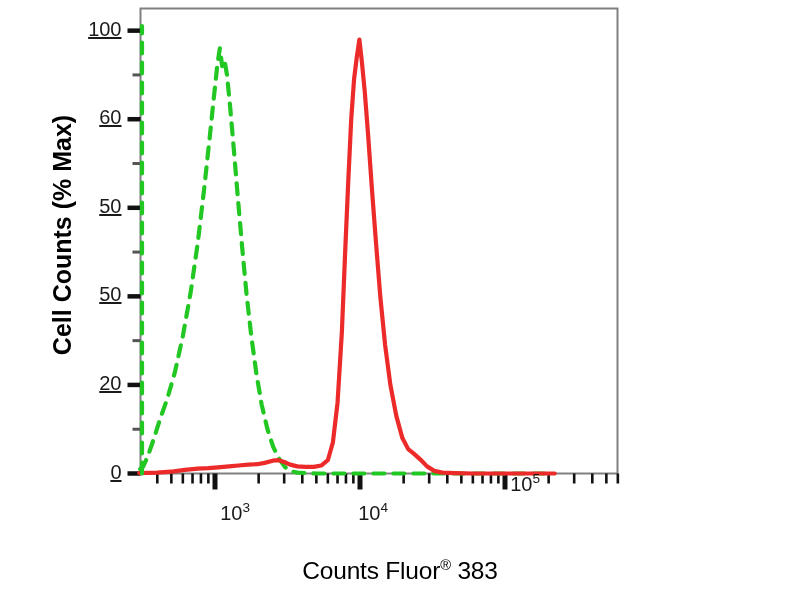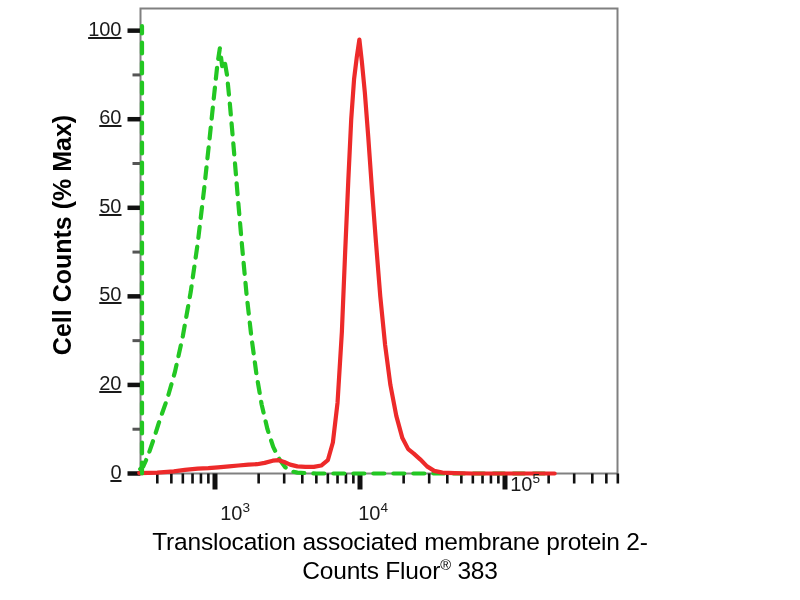--- a/index.html
+++ b/index.html
@@ -126,21 +126,21 @@
       <line x1="574.1825819343511" y1="473.5" x2="574.1825819343511" y2="483.5" stroke="#111111" stroke-width="2.6"></line>
       <line x1="592.2986987425545" y1="473.5" x2="592.2986987425545" y2="483.5" stroke="#111111" stroke-width="2.6"></line>
       <line x1="606.3506506287227" y1="473.5" x2="606.3506506287227" y2="483.5" stroke="#111111" stroke-width="2.6"></line>
       <line x1="617.8319313056284" y1="473.5" x2="617.8319313056284" y2="483.5" stroke="#111111" stroke-width="2.6"></line>
       <path d="M140.22 469.07 L143.25 466.41 L147.98 455.79 L154.07 438.07 L160.37 418.14 L167.45 398.21 L175.02 371.64 L182.83 336.21 L190.71 291.93 L197.72 243.21 L204.02 190.07 L209.75 136.93 L214.37 92.64 L217.47 63.86 L219.85 48.36 L222.14 66.07 L224.35 59.43 L227.00 74.93 L230.05 105.93 L233.90 150.21 L237.96 198.93 L242.19 247.64 L246.54 294.14 L251.31 336.21 L256.41 373.86 L261.72 404.86 L267.45 429.21 L273.20 446.93 L279.39 459.33 L285.22 467.30 L291.13 471.29 L297.39 472.61 L305.37 473.06 L316.35 473.50 L345.95 473.50 L403.65 473.50 L472.83 473.50 L548.65 473.50" fill="none" stroke="#23C723" stroke-width="4.2" stroke-linecap="round" stroke-linejoin="round" stroke-dasharray="11 9"></path>
       <path d="M139.18 473.06 L157.30 472.61 L173.82 471.29 L184.90 469.96 L197.72 468.63 L208.37 468.19 L218.07 467.30 L229.05 466.41 L238.40 465.53 L248.42 464.64 L257.06 464.20 L264.65 462.87 L272.70 460.66 L278.70 460.21 L284.18 461.99 L290.18 464.64 L297.39 466.41 L305.37 466.86 L313.78 466.86 L321.20 465.53 L327.83 460.21 L332.87 442.50 L337.54 402.64 L341.88 331.79 L345.16 252.07 L348.27 181.21 L351.23 119.21 L354.06 79.36 L356.77 57.21 L359.37 39.50 L361.86 61.64 L364.85 92.64 L368.25 136.93 L372.00 190.07 L376.04 243.21 L380.28 296.36 L385.11 345.07 L390.38 384.93 L396.31 415.93 L402.38 438.07 L408.20 449.14 L413.80 453.57 L420.17 459.33 L427.05 466.41 L434.22 470.84 L442.39 472.61 L454.72 473.06 L472.83 473.50 L505.00 473.50 L534.60 473.50 L554.65 473.50" fill="none" stroke="#ED2A2A" stroke-width="4.2" stroke-linecap="round" stroke-linejoin="round"></path>
       <line x1="142" y1="473.5" x2="142" y2="26.214285714285722" stroke="#23C723" stroke-width="4.2" stroke-dasharray="11 9" stroke-linecap="round"></line>
     </svg>
 
   <div class="caption">
-    <span>Translocation associated membrane protein 2-</span><br>
+    <br>
     <span>Counts Fluor</span><sup>®</sup><span> 383</span>
   </div>
 
 <div class="ytick-label" style="left: 75.5px; top: 460.5px;">0</div>
     <div class="ytick-label" style="left: 75.5px; top: 371.929px;">20</div>
     <div class="ytick-label" style="left: 75.5px; top: 283.357px;">50</div>
     <div class="ytick-label" style="left: 75.5px; top: 194.786px;">50</div>
     <div class="ytick-label" style="left: 75.5px; top: 106.214px;">60</div>
     <div class="ytick-label" style="left: 75.5px; top: 17.6429px;">100</div>
     <div class="xtick-label" style="left: 180px; top: 501.5px;"><span>10</span><sup>3</sup></div>

